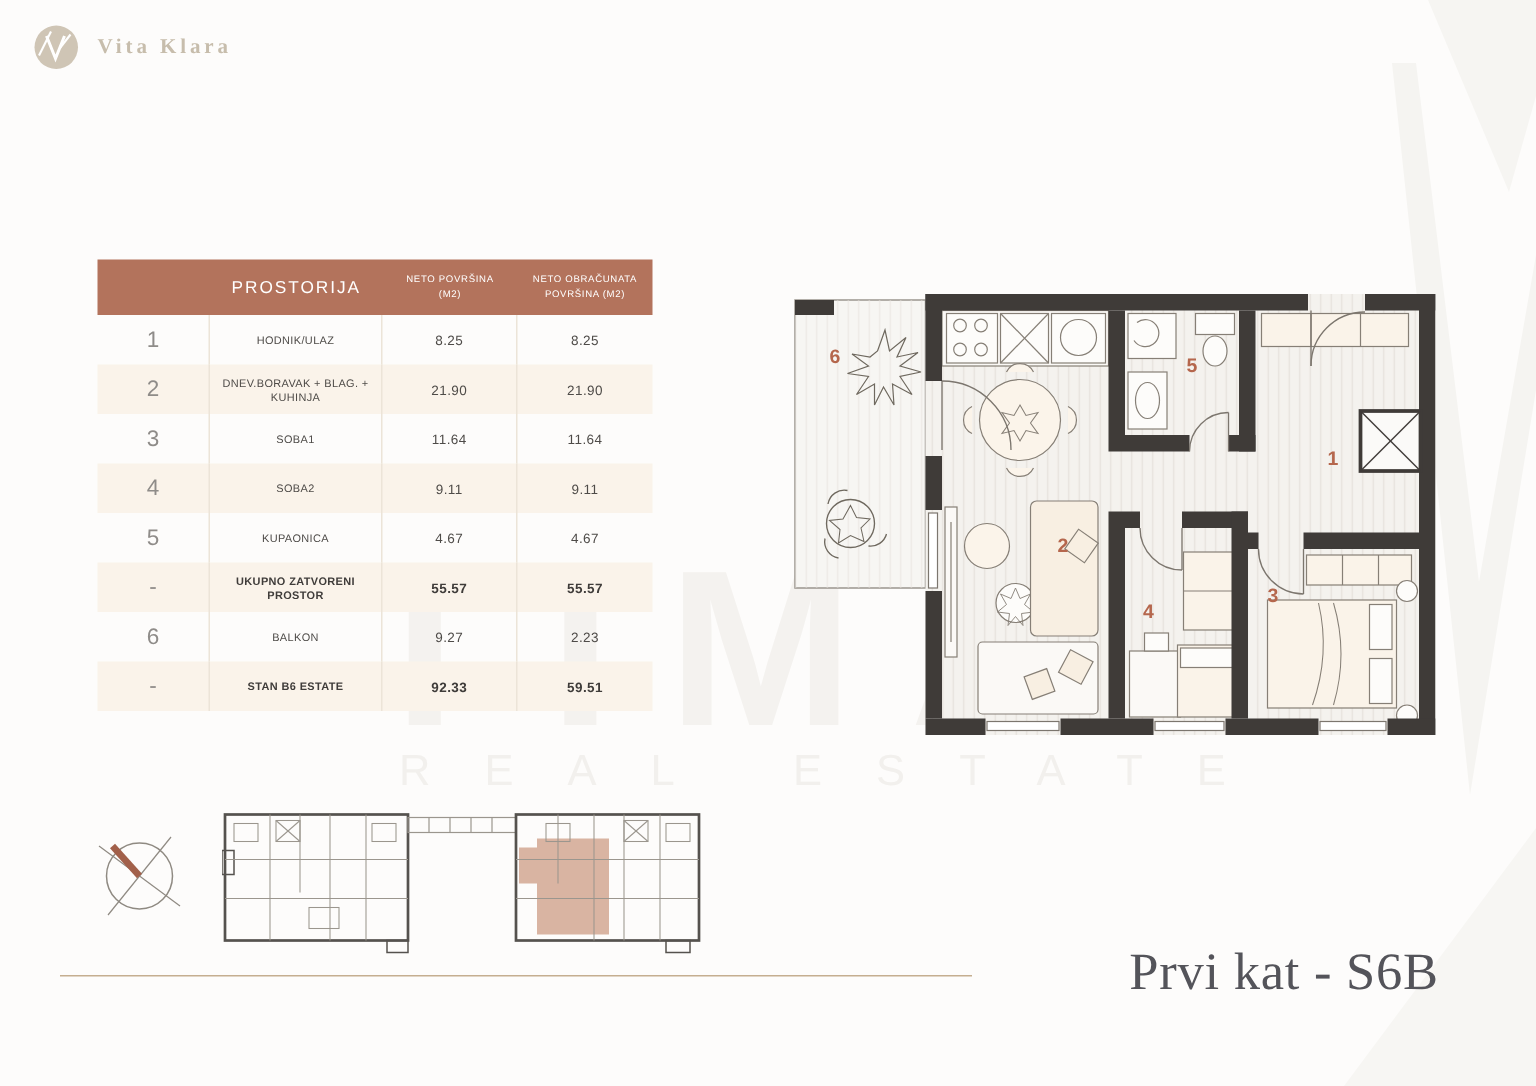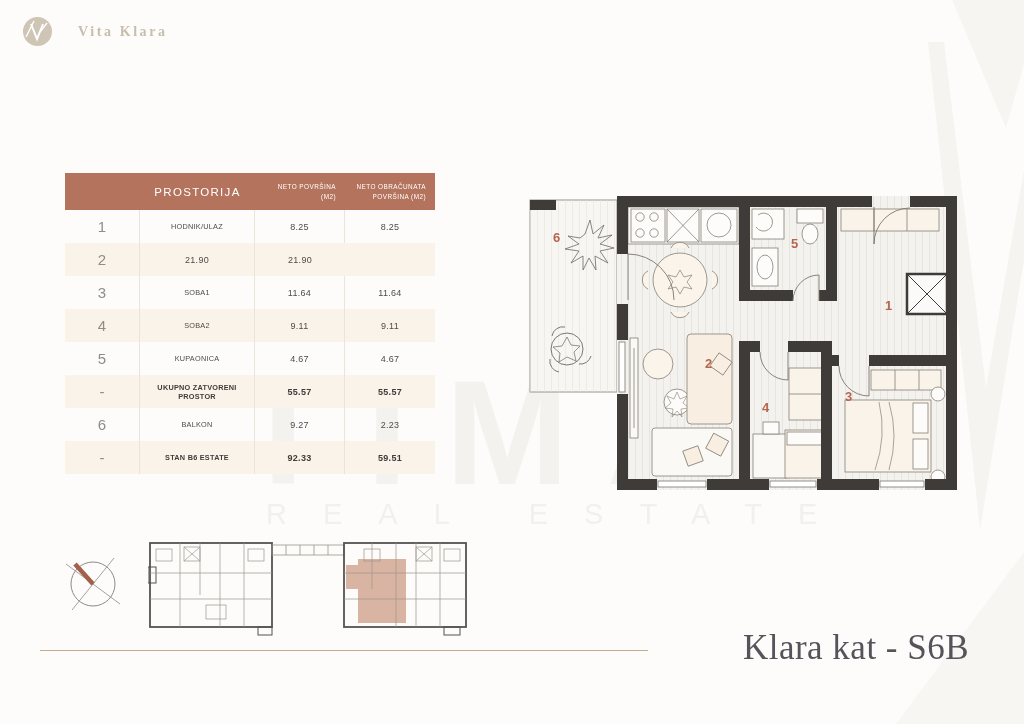--- a/index.html
+++ b/index.html
@@ -15,30 +15,30 @@
     font-size:148px;font-weight:700;letter-spacing:38px;color:#f4f2ef;
     font-family:"Liberation Sans",sans-serif;white-space:nowrap;z-index:0;
   }
   .wm-secondary{
     position:absolute;left:266px;top:498px;width:540px;
     font-size:29px;font-weight:400;letter-spacing:36px;color:#f2f0ed;
     white-space:nowrap;z-index:0;
   }
   .wm-shape{position:absolute;left:0;top:0;z-index:0}
   
-  .brand{position:absolute;left:22px;top:16px;display:flex;align-items:center;gap:25px;z-index:2}
+  .brand{position:absolute;left:22px;top:16px;display:flex;align-items:center;gap:12px;z-index:2}
   .brand-name{
     font-family:"Liberation Serif",serif;font-size:14px;font-weight:600;
     letter-spacing:2.6px;color:#c7bdac;
   }
   
   .area-table{position:absolute;left:65px;top:173px;width:370px;z-index:2}
   .thead{
     display:grid;grid-template-columns:75px 115px 90px 90px;
-    background:#b3735c;color:#fff;height:37px;align-items:center;text-align:right;
+    background:#b3735c;color:#fff;height:37px;align-items:center;text-align:center;
   }
   .h-room{font-size:11.5px;letter-spacing:1.3px;font-weight:400}
   .h-small{font-size:6.4px;letter-spacing:.45px;line-height:1.5;padding:0 9px;font-weight:400}
   .trow{
     display:grid;grid-template-columns:75px 115px 90px 90px;height:33px;
     align-items:center;text-align:center;color:#4e4b48;
   }
   .trow.alt{background:#faf3ea}
   .cell{height:100%;display:flex;align-items:center;justify-content:center}
   .cell.sep{border-right:1px solid #ece4d8}
@@ -92,20 +92,21 @@
   </div>
 
   <div class="trow">
     <div class="cell sep c-num">1</div>
     <div class="cell sep c-name">HODNIK/ULAZ</div>
     <div class="cell sep c-val">8.25</div>
     <div class="cell c-val">8.25</div>
   </div>
   <div class="trow alt">
     <div class="cell sep c-num">2</div>
+    <div class="cell sep c-name">DNEV.BORAVAK + BLAG. + KUHINJA</div>
     <div class="cell sep c-val">21.90</div>
     <div class="cell c-val">21.90</div>
   </div>
   <div class="trow">
     <div class="cell sep c-num">3</div>
     <div class="cell sep c-name">SOBA1</div>
     <div class="cell sep c-val">11.64</div>
     <div class="cell c-val">11.64</div>
   </div>
   <div class="trow alt">
@@ -339,13 +340,13 @@
       <line x1="196" y1="62" x2="318" y2="62"></line>
     <rect x="268" y="10" width="16" height="14"></rect>
       <line x1="268" y1="10" x2="284" y2="24"></line>
       <line x1="284" y1="10" x2="268" y2="24"></line>
     <rect x="216" y="12" width="16" height="12"></rect>
       <rect x="296" y="12" width="16" height="12"></rect>
   </g>
 </svg>
 
 <div class="rule"></div>
-<div class="floor-title">Klara kat - S6B</div>
+<div class="floor-title">Prvi kat - S6B</div>
 
 </body></html>

